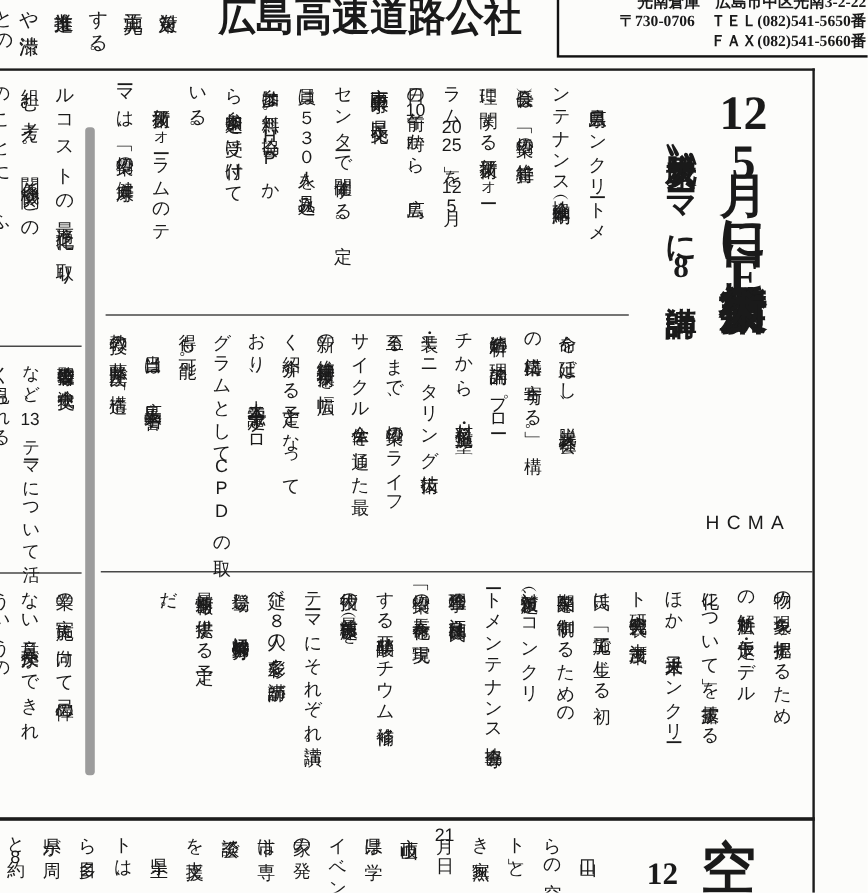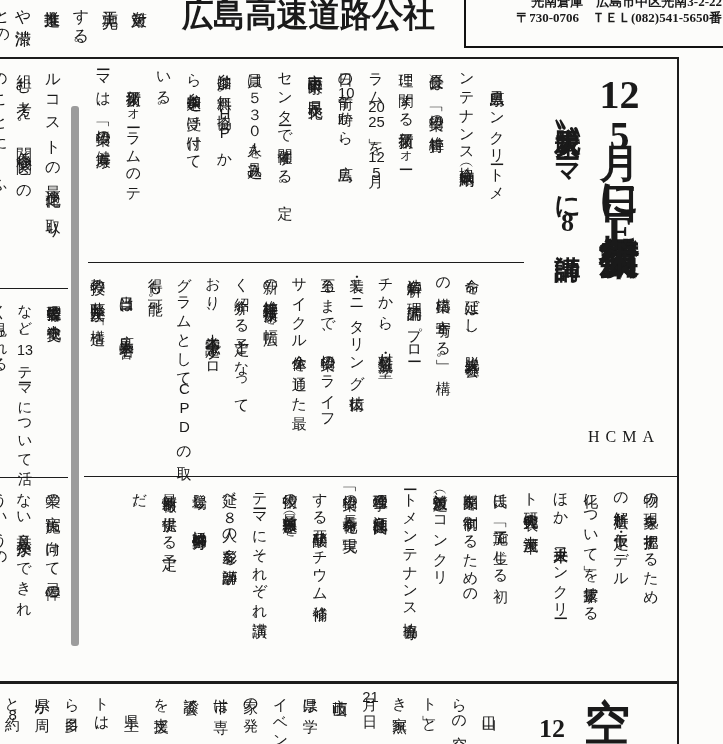--- a/index.html
+++ b/index.html
@@ -27,21 +27,21 @@
   .hr-bc{left:84px;top:476px;width:593px;height:1.2px;}
   .hr-l1{left:0;top:288px;width:68px;height:1.2px;}
   .hr-l2{left:0;top:477px;width:68px;height:1.2px;}
   .hr-bottom{left:0;top:681px;width:679px;height:2.5px;}
 
   .graybar{left:71px;top:106px;width:8px;height:540px;background:#9c9c9c;border-radius:3px;position:absolute;}
 
   
   .headline{left:586px;top:74px;width:64px;height:395px;font-size:40px;font-weight:800;line-height:62px;letter-spacing:1px;}
   .subhead{left:546px;top:106px;width:38px;height:335px;font-size:26px;font-weight:700;line-height:34px;letter-spacing:1.5px;}
-  .credit{left:588px;top:428px;width:80px;font-size:16px;letter-spacing:6px;font-weight:500;font-family:Liberation Serif, serif;}
+  .credit{left:588px;top:428px;width:80px;font-size:16px;letter-spacing:6px;font-weight:500;}
 
   
   .bandA{left:88px;top:62px;width:424px;height:200px;font-size:15px;letter-spacing:1.4px;}
   .bandA p{line-height:30.3px;}
   .bandB{left:82px;top:267px;width:404px;height:208px;font-size:15px;letter-spacing:1.8px;}
   .bandB p{line-height:28.8px;}
   .bandC{left:124px;top:482px;width:542px;height:198px;font-size:15px;letter-spacing:1.1px;}
   .bandC p{line-height:30.1px;}
 
   
@@ -72,20 +72,21 @@
       <p>施工完</p>
       <p>する。</p>
       <p>業推進</p>
       <p>や渋滞</p>
     </div>
 
   <div class="abs gothic adname">広島高速道路公社</div>
   <div class="abs mincho adbox">
     <div>光南倉庫　広島市中区光南3-2-22</div>
     <div>〒730-0706　ＴＥＬ(082)541-5650番</div>
+    <div>ＦＡＸ(082)541-5660番</div>
   </div>
 
   <div class="rule hr-top"></div>
   <div class="rule vline"></div>
   <div class="rule hr-ab"></div>
   <div class="rule hr-bc"></div>
   <div class="rule hr-l1"></div>
   <div class="rule hr-l2"></div>
   <div class="rule hr-bottom"></div>
   <div class="graybar"></div>

